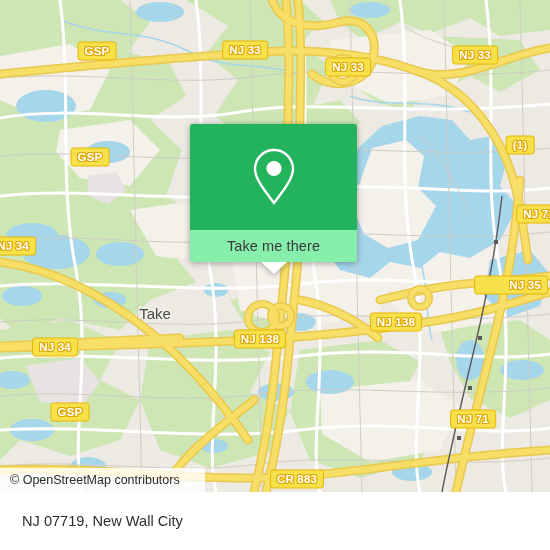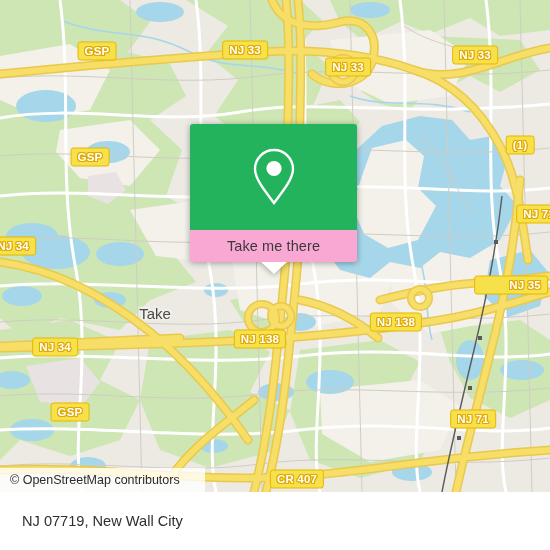--- a/index.html
+++ b/index.html
@@ -74,21 +74,21 @@
   }
   .card-head {
     height: 106px;
     background: #22b35c;
     border-radius: 3px 3px 0 0;
     display: flex; align-items: center; justify-content: center;
   }
   .card-foot {
     position: relative;
     height: 32px;
-    background: #f9a8d4;
+    background: #86efac;
     border-radius: 0 0 3px 3px;
     display: flex; align-items: center; justify-content: center;
   }
   .card-foot span {
     color: #3a3a3a;
     font-size: 14.5px;
     letter-spacing: .1px;
   }
   .card-tail {
     position: absolute;
@@ -307,21 +307,21 @@
     <div class="shield" style="left:90px;  top:157px;">GSP</div>
     <div class="shield" style="left:520px; top:145px;">(1)</div>
     <div class="shield" style="left:539px; top:214px;">NJ 71</div>
     <div class="shield" style="left:13px;  top:246px;">NJ 34</div>
     <div class="shield" style="left:511px; top:285px;padding-left:34px;">NJ 35</div>
     <div class="shield" style="left:396px; top:322px;">NJ 138</div>
     <div class="shield" style="left:260px; top:339px;">NJ 138</div>
     <div class="shield" style="left:55px;  top:347px;">NJ 34</div>
     <div class="shield" style="left:70px;  top:412px;">GSP</div>
     <div class="shield" style="left:473px; top:419px;">NJ 71</div>
-    <div class="shield" style="left:297px; top:479px;">CR 407</div>
+    <div class="shield" style="left:297px; top:479px;">CR 883</div>
 
     <div class="place-label" style="left:155px; top:313px;">Take</div>
 
     <div class="card">
       <div class="card-head">
         <svg width="46" height="60" viewBox="0 0 46 60">
           <path d="M23 3 C12.5 3 4 11.5 4 22 C4 32 14 44 23 56 C32 44 42 32 42 22 C42 11.5 33.5 3 23 3 Z" fill="none" stroke="#ffffff" stroke-width="2.4"></path>
           <circle cx="23" cy="21.5" r="7.6" fill="#ffffff"></circle>
         </svg>
       </div>

